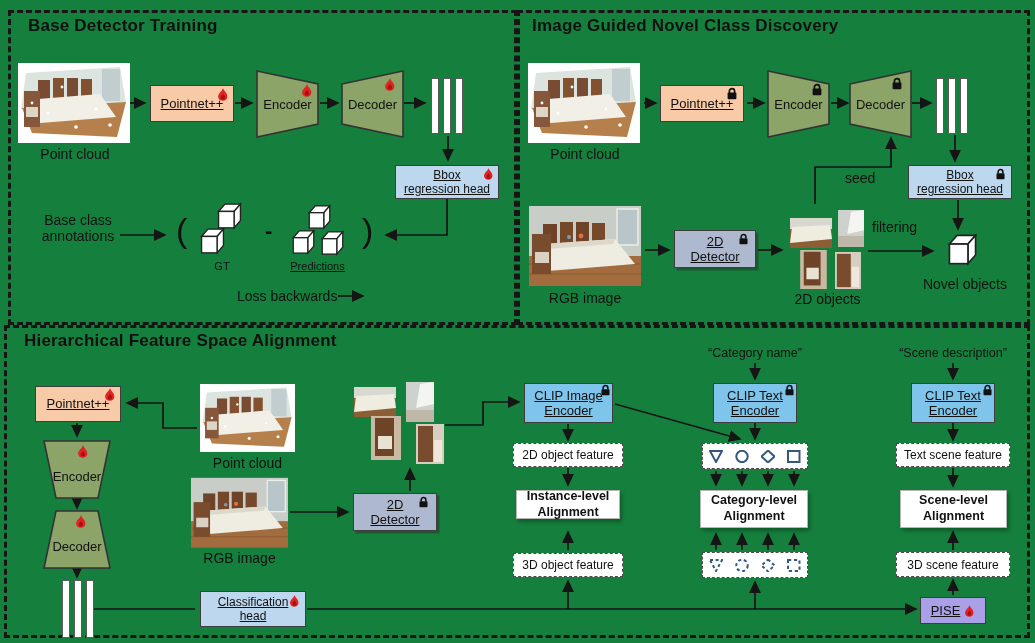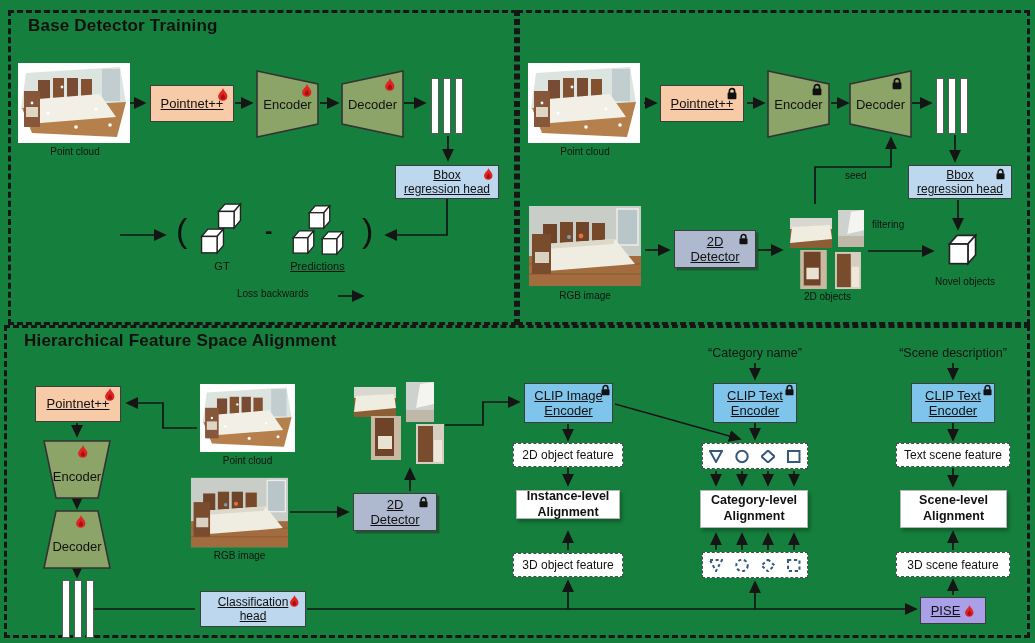--- a/index.html
+++ b/index.html
@@ -12,21 +12,21 @@
   .orange{background:#F7CBA7;}
   .blue{background:#BDD7EE;}
   .sky{background:#7FC4EA;}
   .grayblue{background:#AEB9CF;box-shadow:2.5px 2.5px 0 rgba(40,40,40,.45);}
   .purple{background:#A9A0E8;}
   .whitebox{position:absolute;background:#fff;border:1px solid #b5b5b5;box-shadow:2px 3px 4px rgba(0,0,0,.3);
             display:flex;flex-direction:column;align-items:center;justify-content:center;
             font-weight:bold;font-size:12.5px;line-height:1.25;box-sizing:border-box;}
   .dashedbox{position:absolute;background:#fff;border:1.6px dashed #4a4a4a;box-sizing:border-box;
              display:flex;align-items:center;justify-content:center;font-size:12px;}
-  .caption{position:absolute;font-size:10px;text-align:center;white-space:nowrap;}
+  .caption{position:absolute;font-size:14px;text-align:center;white-space:nowrap;}
   .smalllab{position:absolute;font-size:11px;text-align:center;white-space:nowrap;}
   .prompt{position:absolute;font-size:12.5px;text-align:center;white-space:nowrap;}
   .bars{position:absolute;display:flex;gap:4px;}
   .bar{width:8px;height:56px;background:#fff;border:1.6px solid #5a5a5a;box-sizing:border-box;}
   .trap{position:absolute;}
   .trap .tlabel{position:absolute;left:0;right:0;top:0;bottom:0;display:flex;align-items:center;justify-content:center;font-size:13px;}
   .icon{position:absolute;}
   .paren{position:absolute;font-size:34px;font-weight:300;}
   .minus{position:absolute;font-size:22px;font-weight:bold;}
   .photo{position:absolute;}
@@ -251,20 +251,24 @@
 </div>
 
 <div class="box blue" style="left:395px;top:165px;width:104px;height:34px;font-size:12px;">
   <span>Bbox</span>
   <span>regression head</span>
   <svg class="icon" style="right:4px;top:2px;" width="11" height="12" viewBox="0 0 12 13">
         <use href="#flame"></use>
       </svg>
 </div>
 
+<div class="caption" style="left:23px;top:212px;width:110px;">
+  <div>Base class</div>
+  <div>annotations</div>
+</div>
 
 <div class="paren" style="left:176px;top:211px;">(</div>
 <svg class="icon" style="left:214px;top:201px;" width="31" height="30" viewBox="0 0 34 32">
       <use href="#cube"></use>
     </svg>
 <svg class="icon" style="left:197px;top:226px;" width="31" height="30" viewBox="0 0 34 32">
       <use href="#cube"></use>
     </svg>
 <div class="smalllab" style="left:200px;top:260px;width:44px;">GT</div>
 <div class="minus" style="left:265px;top:218px;">-</div>
@@ -274,20 +278,21 @@
 <svg class="icon" style="left:289px;top:228px;" width="29" height="28" viewBox="0 0 34 32">
       <use href="#cube"></use>
     </svg>
 <svg class="icon" style="left:318px;top:229px;" width="29" height="28" viewBox="0 0 34 32">
       <use href="#cube"></use>
     </svg>
 <div class="smalllab" style="left:280px;top:260px;width:75px;text-decoration:underline;">Predictions</div>
 <div class="paren" style="left:362px;top:211px;">)</div>
 <div class="caption" style="left:237px;top:288px;">Loss backwards</div>
 
+<div class="ptitle" style="left:532px;top:16px;">Image Guided Novel Class Discovery</div>
 
 <div class="photo" style="left:528px;top:62px;">
   <svg width="112" height="82" viewBox="0 0 112 80">
         <use href="#scene-pc"></use>
       </svg>
 </div>
 <div class="caption" style="left:530px;top:146px;width:110px;">Point cloud</div>
 
 <div class="box orange" style="left:660px;top:85px;width:84px;height:37px;">
   <span>Pointnet++</span>

